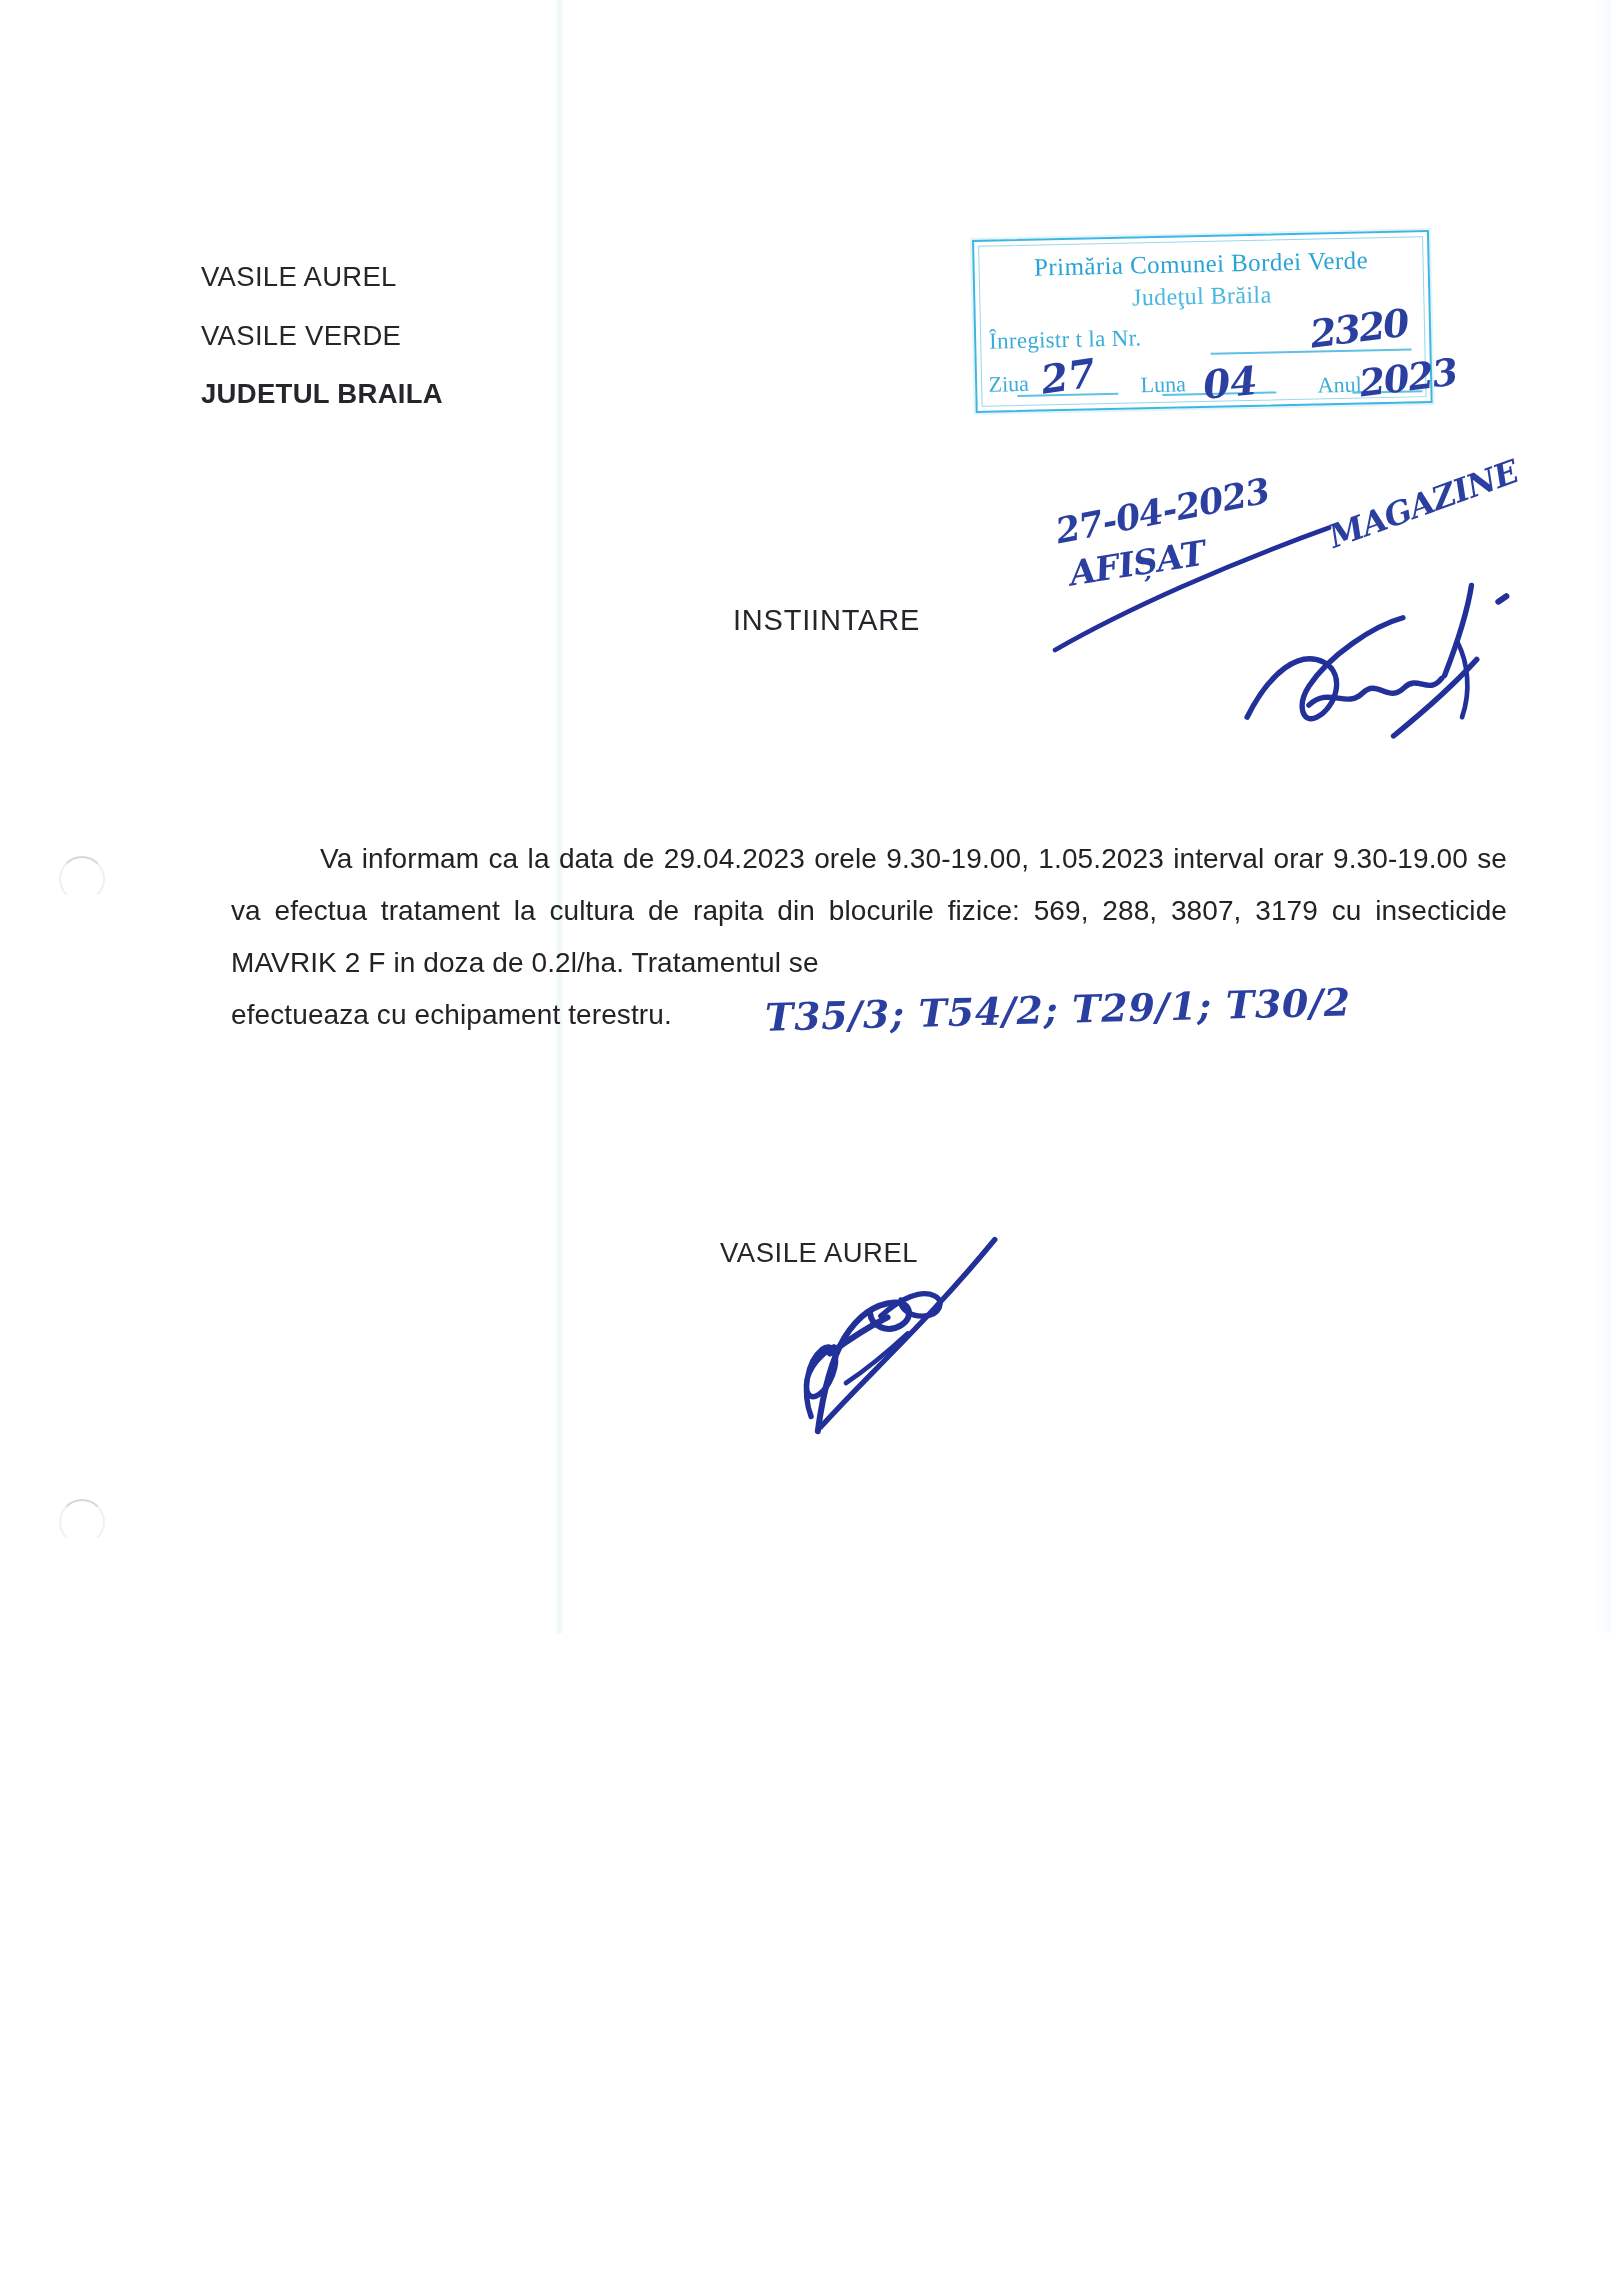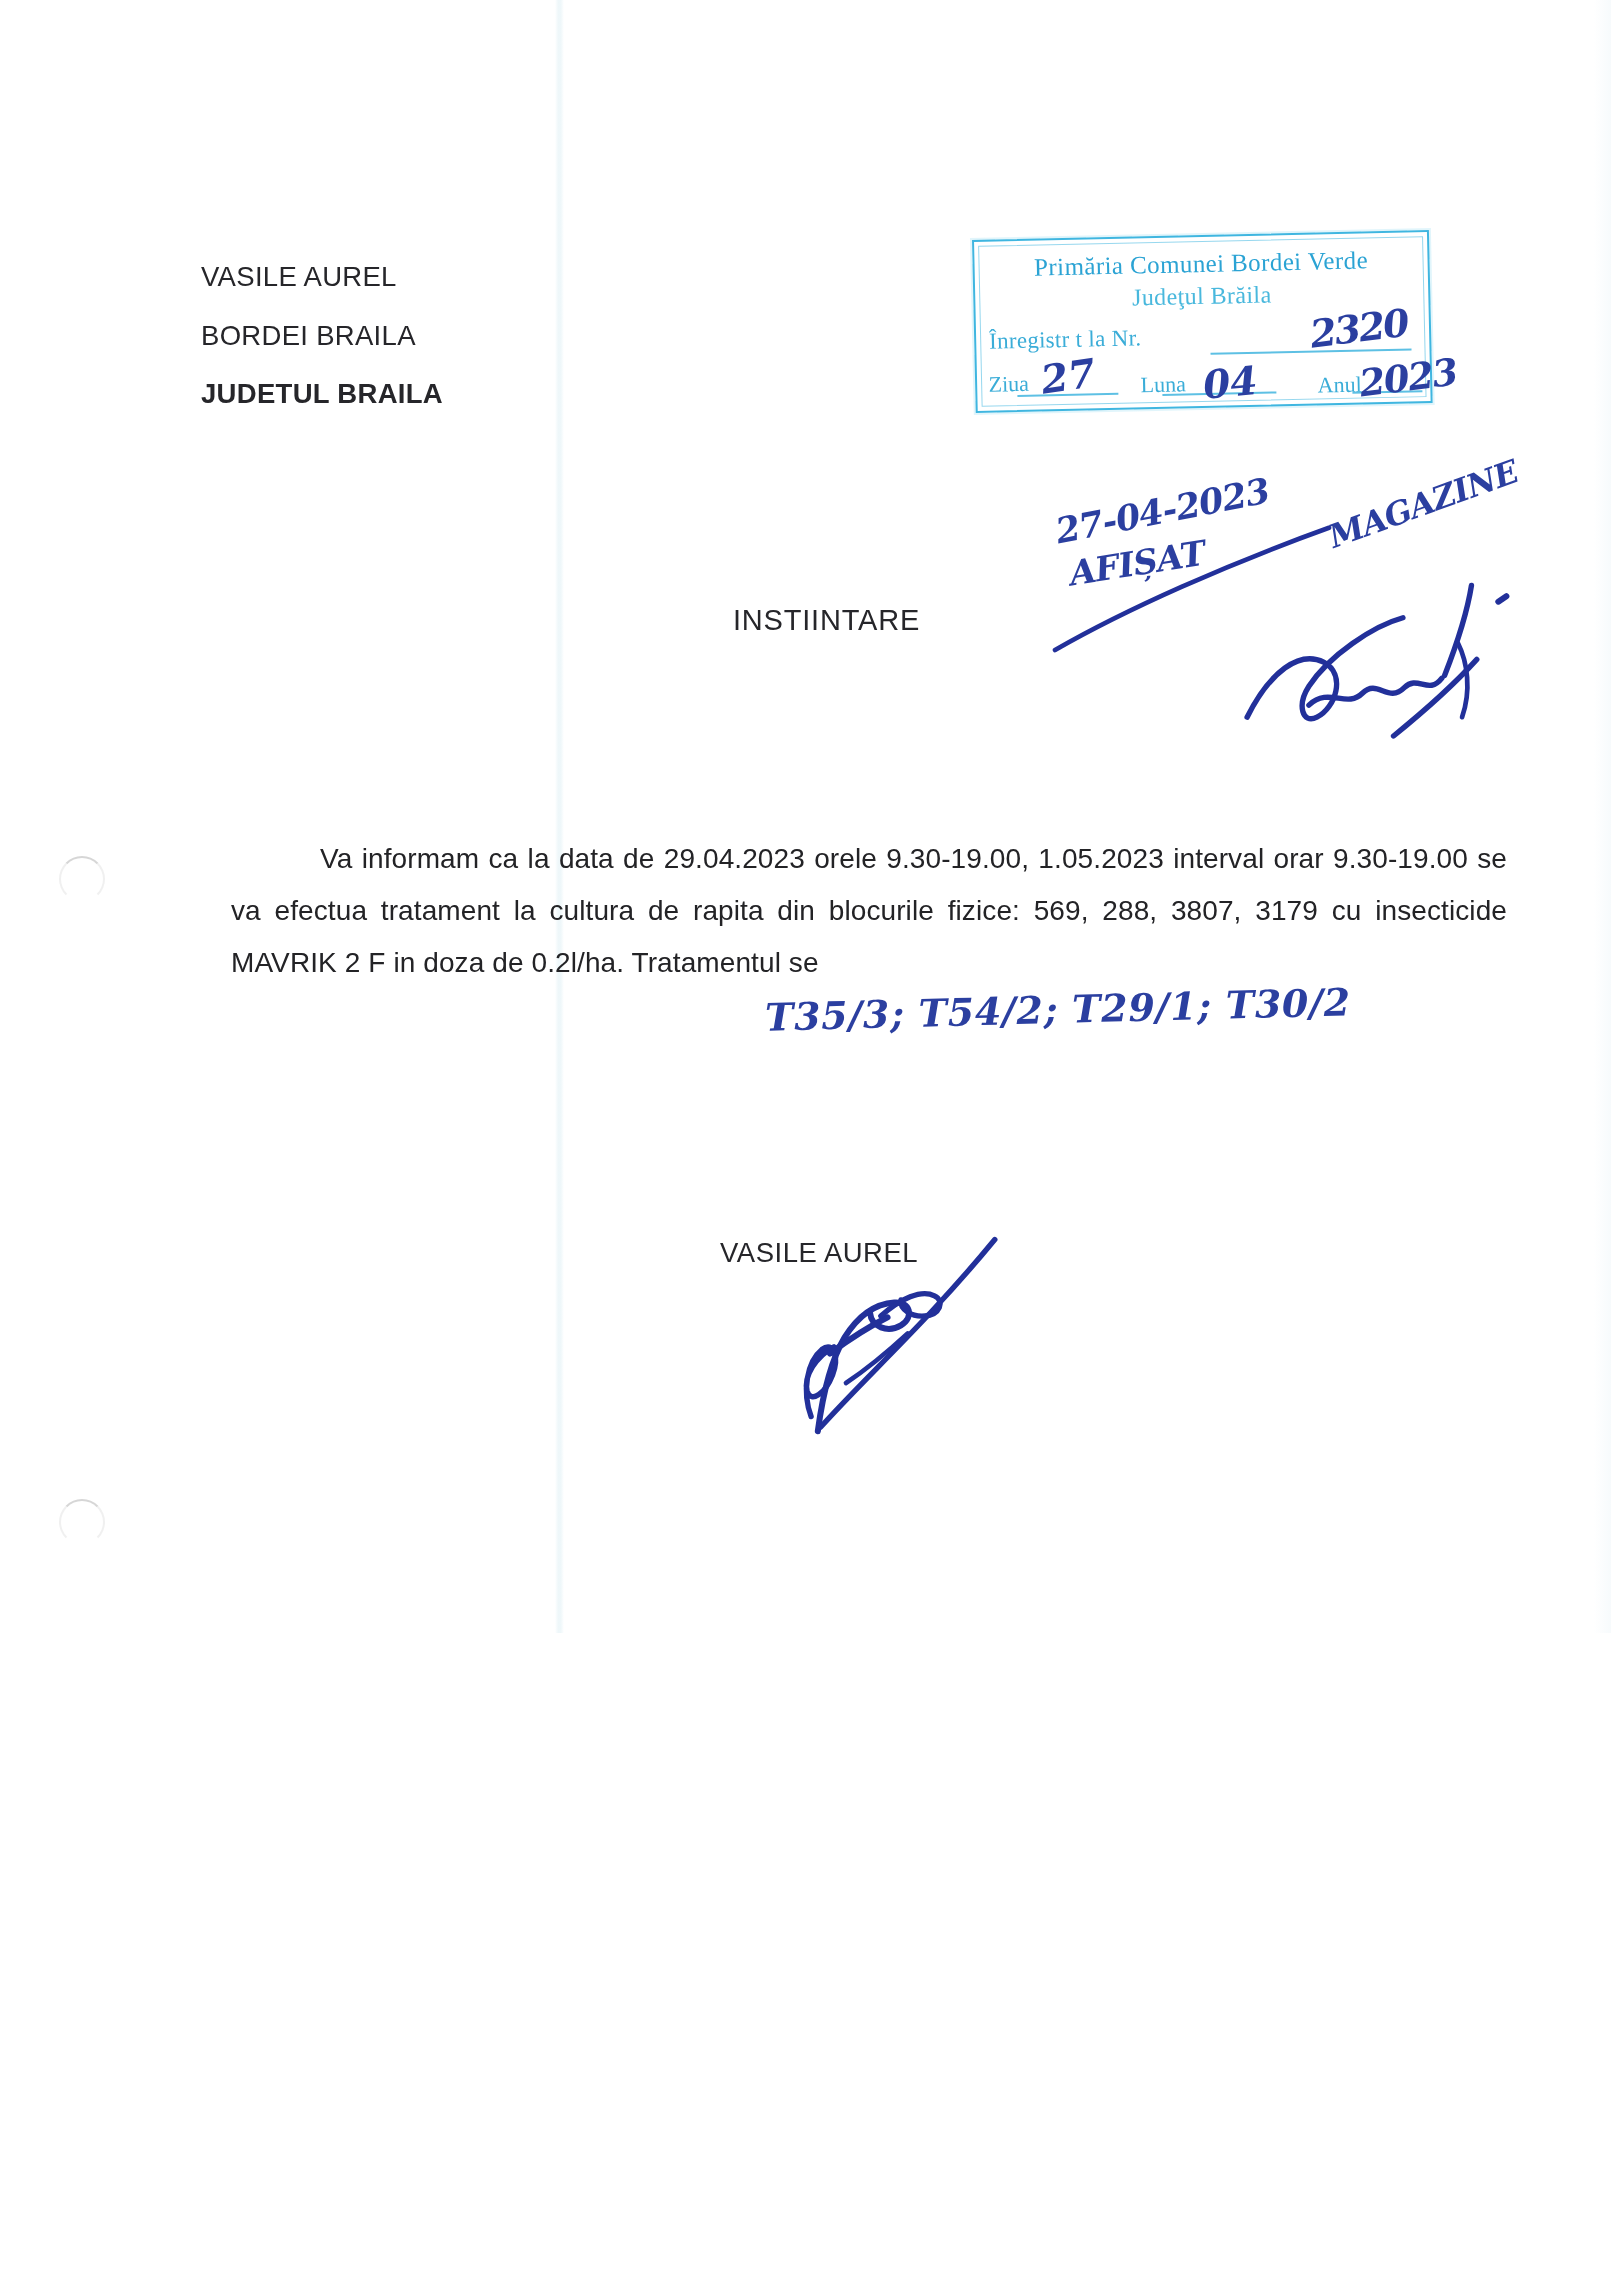--- a/index.html
+++ b/index.html
@@ -299,21 +299,21 @@
 <div class="page">
 
   <div class="scan-band"></div>
   <div class="edge-shade-right"></div>
 
   <div class="punch punch-1"></div>
   <div class="punch punch-2"></div>
 
   <div class="addressee">
     <div class="line">VASILE AUREL</div>
-    <div class="line">BORDEI BRAILA</div>
+    <div class="line">VASILE VERDE</div>
     <div class="line">JUDETUL BRAILA</div>
   </div>
 
   <div class="stamp">
     <div class="stamp-frame"></div>
     <div class="stamp-text">
       <div class="stamp-org">Primăria Comunei Bordei Verde</div>
       <div class="stamp-county">Judeţul Brăila</div>
       <div class="stamp-reg-label">Înregistr  t la Nr.</div>
       <div class="stamp-rule rule-nr"></div>
@@ -348,20 +348,21 @@
     <path class="sig-stroke" stroke-width="8" d="M312 206 C330 160, 346 110, 352 72"></path>
     <path class="sig-stroke" stroke-width="8" d="M236 296 C278 262, 322 224, 360 182"></path>
     <path class="sig-stroke" stroke-width="7" d="M332 158 C346 186, 352 228, 338 268"></path>
     <path class="sig-stroke" stroke-width="9" d="M392 96 L404 88"></path>
   </svg>
 
   <div class="doc-title">INSTIINTARE</div>
 
   <div class="body-text">
     <span>Va informam ca la data de 29.04.2023 orele 9.30-19.00, 1.05.2023 interval orar 9.30-19.00 se va efectua tratament la cultura de rapita din blocurile fizice: 569, 288, 3807, 3179 cu insecticide MAVRIK 2 F in doza de 0.2l/ha. Tratamentul se</span>
+    <div class="last-line">efectueaza cu echipament terestru.</div>
   </div>
 
   <div class="ink hw-plots">T35/3; T54/2; T29/1; T30/2</div>
 
   <div class="sign-name">VASILE AUREL</div>
 
   <svg class="signature-svg" viewBox="0 0 440 330">
     <path class="sig-stroke" stroke-width="8" d="M118 300 C104 262, 112 218, 134 200 C152 186, 160 212, 150 238 C140 264, 118 282, 112 262 C106 240, 126 210, 152 196"></path>
     <path class="sig-stroke" stroke-width="9" d="M128 322 C136 262, 150 212, 168 182 C188 150, 214 132, 242 130 C266 128, 272 152, 252 164 C232 176, 208 166, 206 146"></path>
     <path class="sig-stroke" stroke-width="9" d="M146 206 C176 184, 204 166, 232 152"></path>

